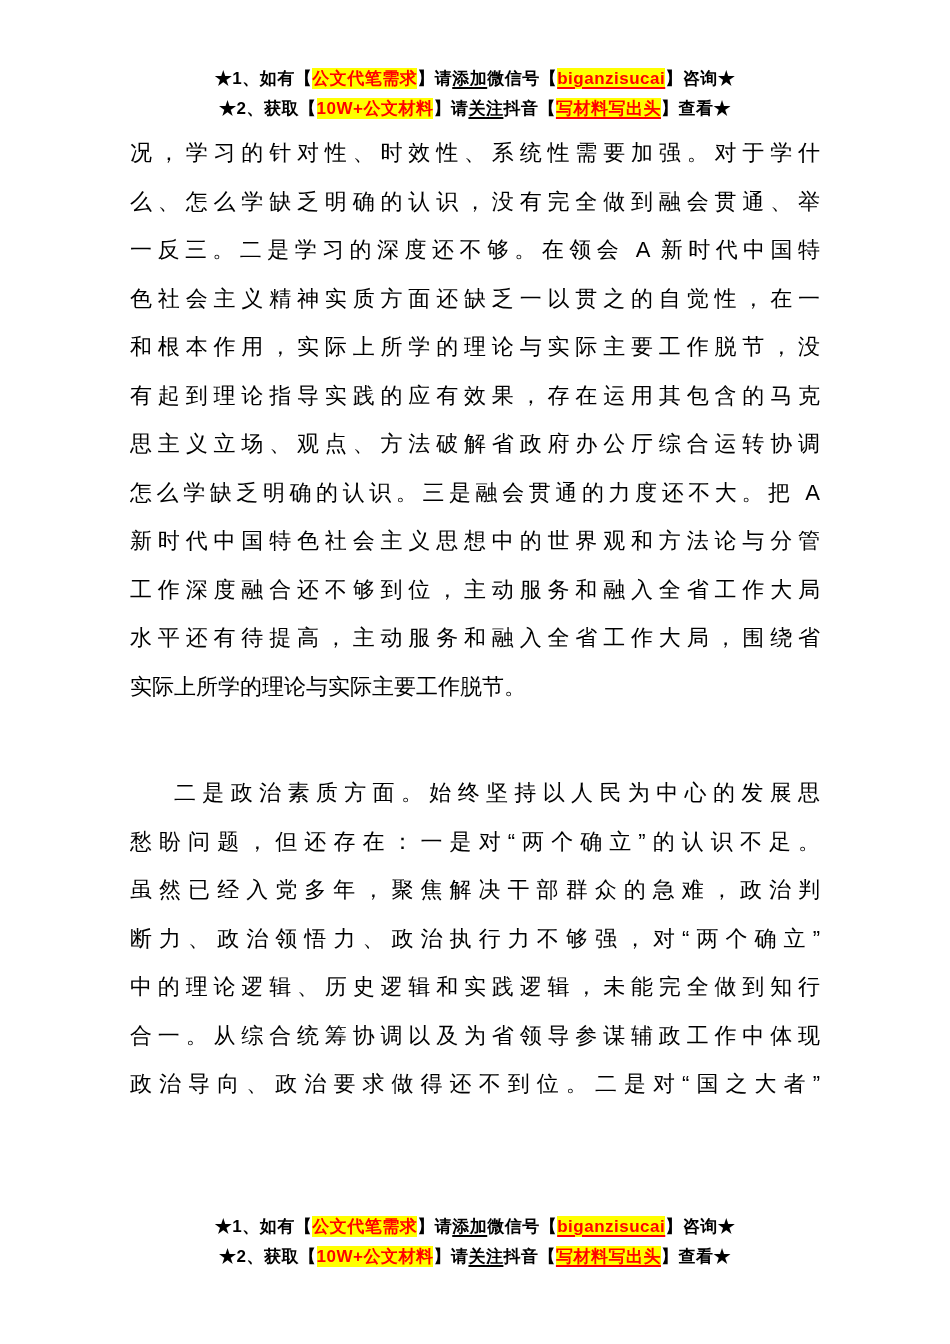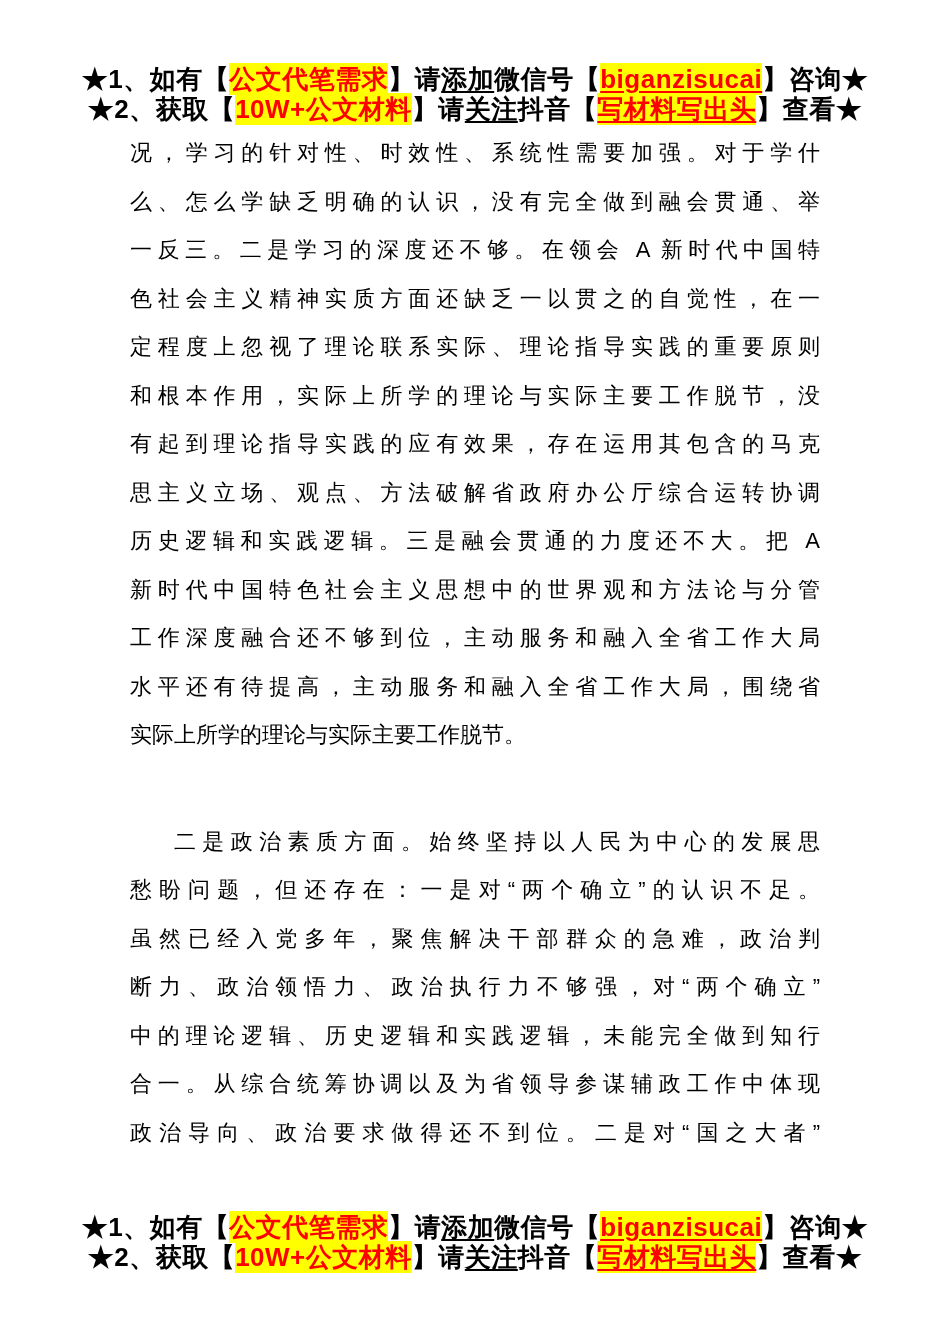--- a/index.html
+++ b/index.html
@@ -16,21 +16,21 @@
     font-family: "Liberation Sans", sans-serif;
     color: #000000;
   }
   
   .promo {
     position: absolute;
     left: 0;
     width: 100%;
     text-align: center;
     font-weight: bold;
-    font-size: 26px;
+    font-size: 17px;
     line-height: 30px;
     color: #000000;
     letter-spacing: 0.5px;
   }
   .promo.header { top: 64px; }
   .promo.footer { top: 1212px; }
   .promo .run.hl {
     color: #ff0000;
     background: #ffff00;
     padding: 1px 0;
@@ -70,25 +70,24 @@
     <div class="promo-line"><span class="run">★1、如有【</span><span class="run hl">公文代笔需求</span><span class="run">】请</span><span class="run ul">添加</span><span class="run">微信号【</span><span class="run hl ul">biganzisucai</span><span class="run">】咨询★</span></div>
     <div class="promo-line"><span class="run">★2、获取【</span><span class="run hl">10W+公文材料</span><span class="run">】请</span><span class="run ul">关注</span><span class="run">抖音【</span><span class="run hl ul">写材料写出头</span><span class="run">】查看★</span></div>
   </div>
 
   <div class="body-text">
       <div class="paragraph">
         <div class="line">况，学习的针对性、时效性、系统性需要加强。对于学什</div>
         <div class="line">么、怎么学缺乏明确的认识，没有完全做到融会贯通、举</div>
         <div class="line">一反三。二是学习的深度还不够。在领会 A 新时代中国特</div>
         <div class="line">色社会主义精神实质方面还缺乏一以贯之的自觉性，在一</div>
-        <div class="line">定程度上忽视了理论联系实际、理论指导实践的重要原则</div>
         <div class="line">和根本作用，实际上所学的理论与实际主要工作脱节，没</div>
         <div class="line">有起到理论指导实践的应有效果，存在运用其包含的马克</div>
         <div class="line">思主义立场、观点、方法破解省政府办公厅综合运转协调</div>
-        <div class="line">历史逻辑和实践逻辑。三是融会贯通的力度还不大。把 A</div>
+        <div class="line">怎么学缺乏明确的认识。三是融会贯通的力度还不大。把 A</div>
         <div class="line">新时代中国特色社会主义思想中的世界观和方法论与分管</div>
         <div class="line">工作深度融合还不够到位，主动服务和融入全省工作大局</div>
         <div class="line">水平还有待提高，主动服务和融入全省工作大局，围绕省</div>
         <div class="line no-jl">实际上所学的理论与实际主要工作脱节。</div>
       </div>
       <div class="paragraph">
         <div class="line indented">二是政治素质方面。始终坚持以人民为中心的发展思</div>
         <div class="line">愁盼问题，但还存在：一是对“两个确立”的认识不足。</div>
         <div class="line">虽然已经入党多年，聚焦解决干部群众的急难，政治判</div>
         <div class="line">断力、政治领悟力、政治执行力不够强，对“两个确立”</div>

